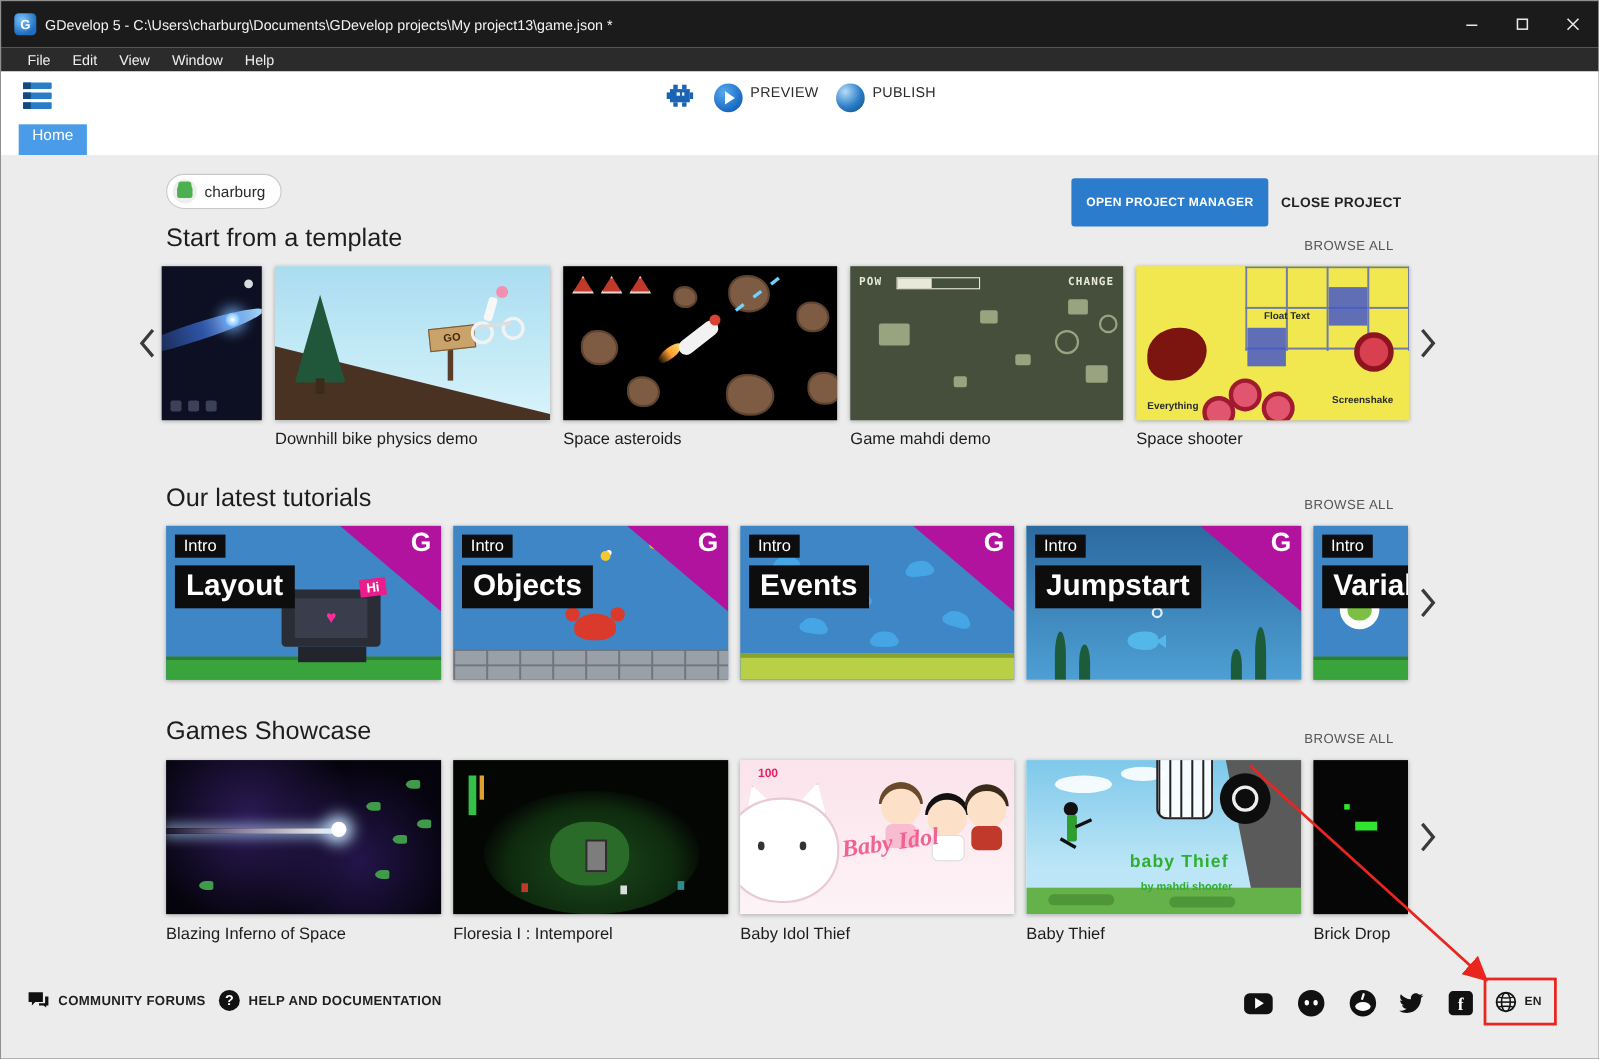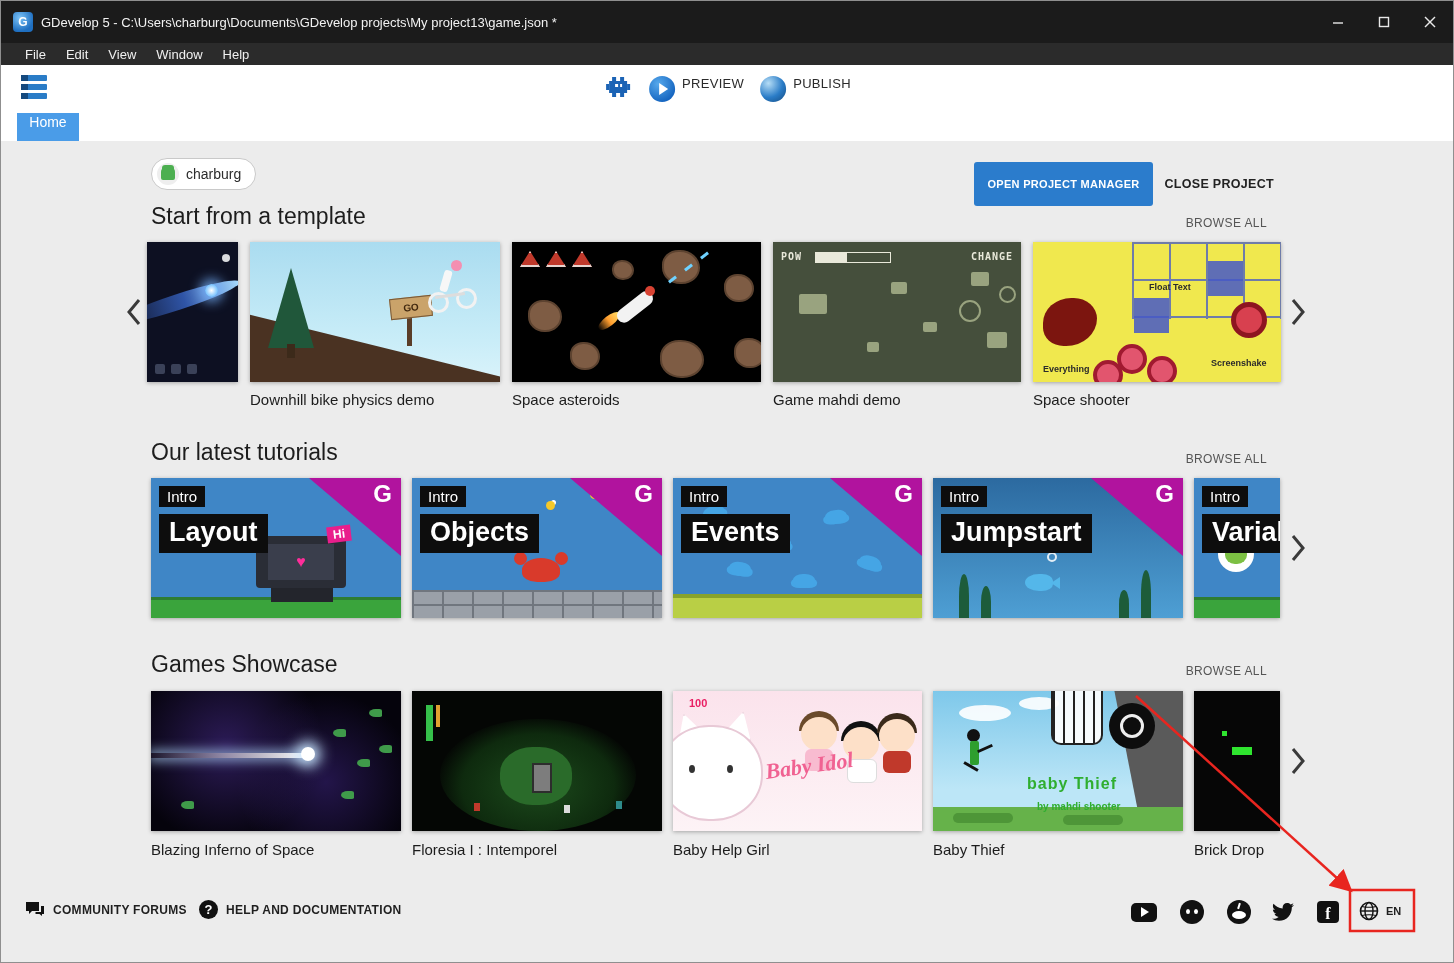--- a/index.html
+++ b/index.html
@@ -488,21 +488,21 @@
         <span class="thief-txt">baby Thief</span>
         <span class="thief-by">by mahdi shooter</span>
       </div>
       <div class="thumb g-brick" style="width:86px;">
         <div class="paddle"></div>
         <div class="ball"></div>
       </div>
     </div>
     <span class="caption" style="left:150px;top:700px;">Blazing Inferno of Space</span>
     <span class="caption" style="left:411px;top:700px;">Floresia I : Intemporel</span>
-    <span class="caption" style="left:672px;top:700px;">Baby Help Girl</span>
+    <span class="caption" style="left:672px;top:700px;">Baby Idol Thief</span>
     <span class="caption" style="left:932px;top:700px;">Baby Thief</span>
     <span class="caption" style="left:1193px;top:700px;">Brick Drop</span>
 
     <div class="f-item" style="left:24px;top:760px;">
       <svg width="20" height="18" viewBox="0 0 20 18">
           <path d="M1,1 h13 v9 h-7 l-3,3 v-3 h-3 z" fill="#111"></path>
           <path d="M16,5 h3 v8 h-2 v2 l-2.5,-2 h-4 v-2 h5.5 z" fill="#111"></path>
         </svg>
       <span class="f-label">COMMUNITY FORUMS</span>
     </div>

